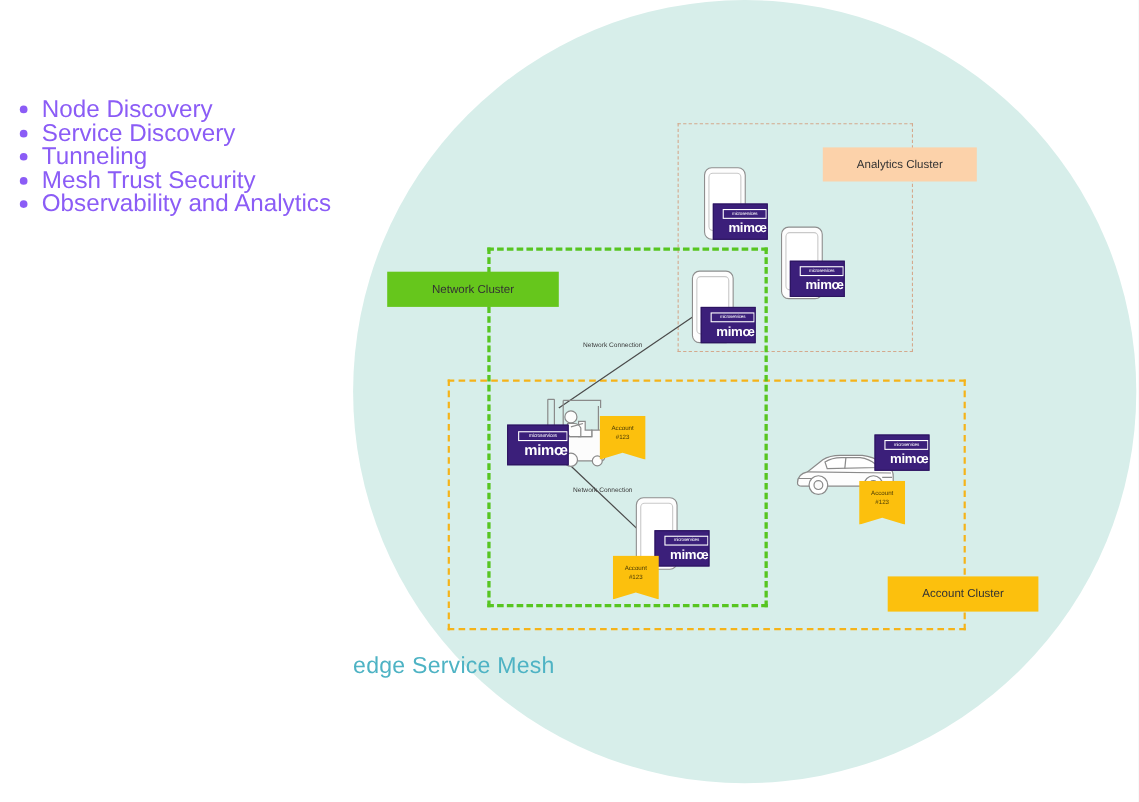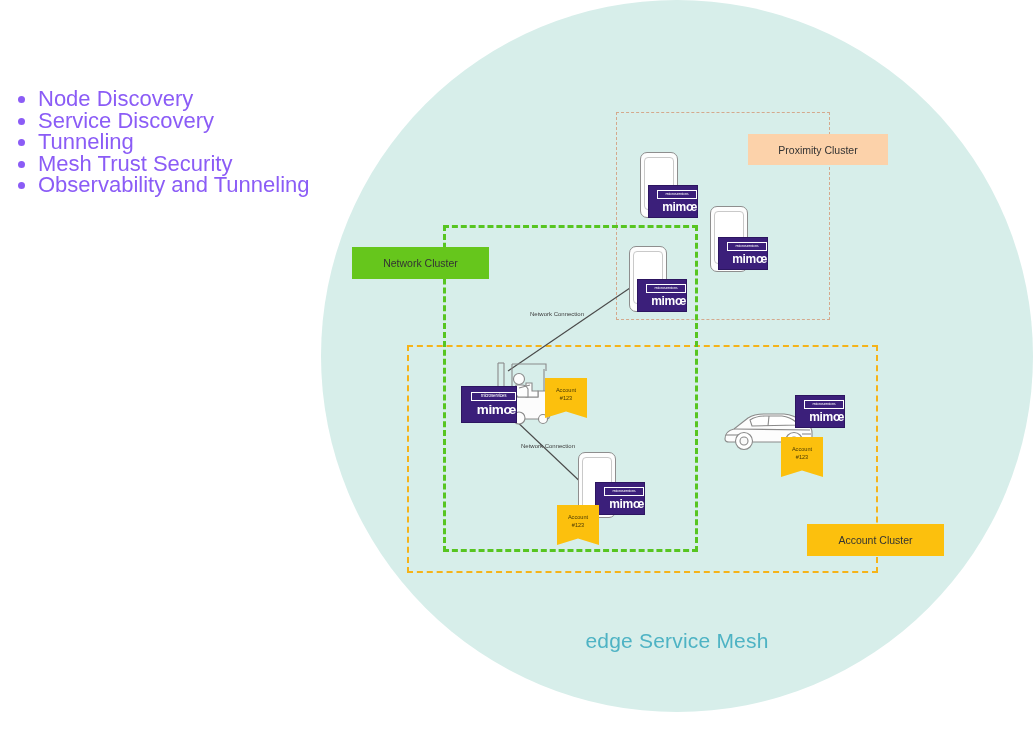--- a/index.html
+++ b/index.html
@@ -48,23 +48,22 @@
     left: 321px;
     top: 0px;
     width: 712px;
     height: 712px;
     border-radius: 50%;
     background: #d7eeea;
   }
   #mesh-title {
     position: absolute;
     left: 321px;
-    top: 629px;
+    top: 594px;
     width: 712px;
-    text-align: center;
     font-size: 21px;
     color: #4eb3c4;
     letter-spacing: 0.2px;
   }
 
   
   .cluster-box {
     position: absolute;
     box-sizing: border-box;
     background: transparent;
@@ -91,21 +90,21 @@
     justify-content: center;
     font-size: 10.5px;
     color: #333333;
     text-align: center;
   }
   #cluster-label-proximity {
     left: 748px; top: 134px; width: 140px; height: 31px;
     background: #fcd2aa;
   }
   #cluster-label-network {
-    left: 352px; top: 247px; width: 137px; height: 32px;
+    left: 352px; top: 247px; width: 156px; height: 32px;
     background: #66c61c;
   }
   #cluster-label-account {
     left: 807px; top: 524px; width: 137px; height: 32px;
     background: #fcc00d;
   }
 
   
   #connection-svg {
     position: absolute;
@@ -201,21 +200,21 @@
 </style>
 </head>
 <body>
 
 <div id="features-panel">
   <ul id="features-list">
     <li>Node Discovery</li>
     <li>Service Discovery</li>
     <li>Tunneling</li>
     <li>Mesh Trust Security</li>
-    <li>Observability and Tunneling</li>
+    <li>Observability and Analytics</li>
   </ul>
 </div>
 
 <div id="mesh-circle"></div>
 
 <div class="cluster-box" id="cluster-box-proximity"></div>
 <div class="cluster-box" id="cluster-box-account"></div>
 <div class="cluster-box" id="cluster-box-network"></div>
 
 <svg id="connection-svg">
@@ -301,17 +300,17 @@
 </div>
 <div class="badge sm" style="left:795px; top:395px;">
   <div class="badge-top">microservices</div>
   <div class="badge-word">mimœ</div>
 </div>
 <div class="account-tag" style="left:781px; top:437px; width:42px; height:40px;">
   <span>Account</span>
   <span>#123</span>
 </div>
 
-<div class="cluster-label" id="cluster-label-proximity">Proximity Cluster</div>
+<div class="cluster-label" id="cluster-label-proximity">Analytics Cluster</div>
 <div class="cluster-label" id="cluster-label-network">Network Cluster</div>
 <div class="cluster-label" id="cluster-label-account">Account Cluster</div>
 
 <div id="mesh-title">edge Service Mesh</div>
 
 </body></html>

